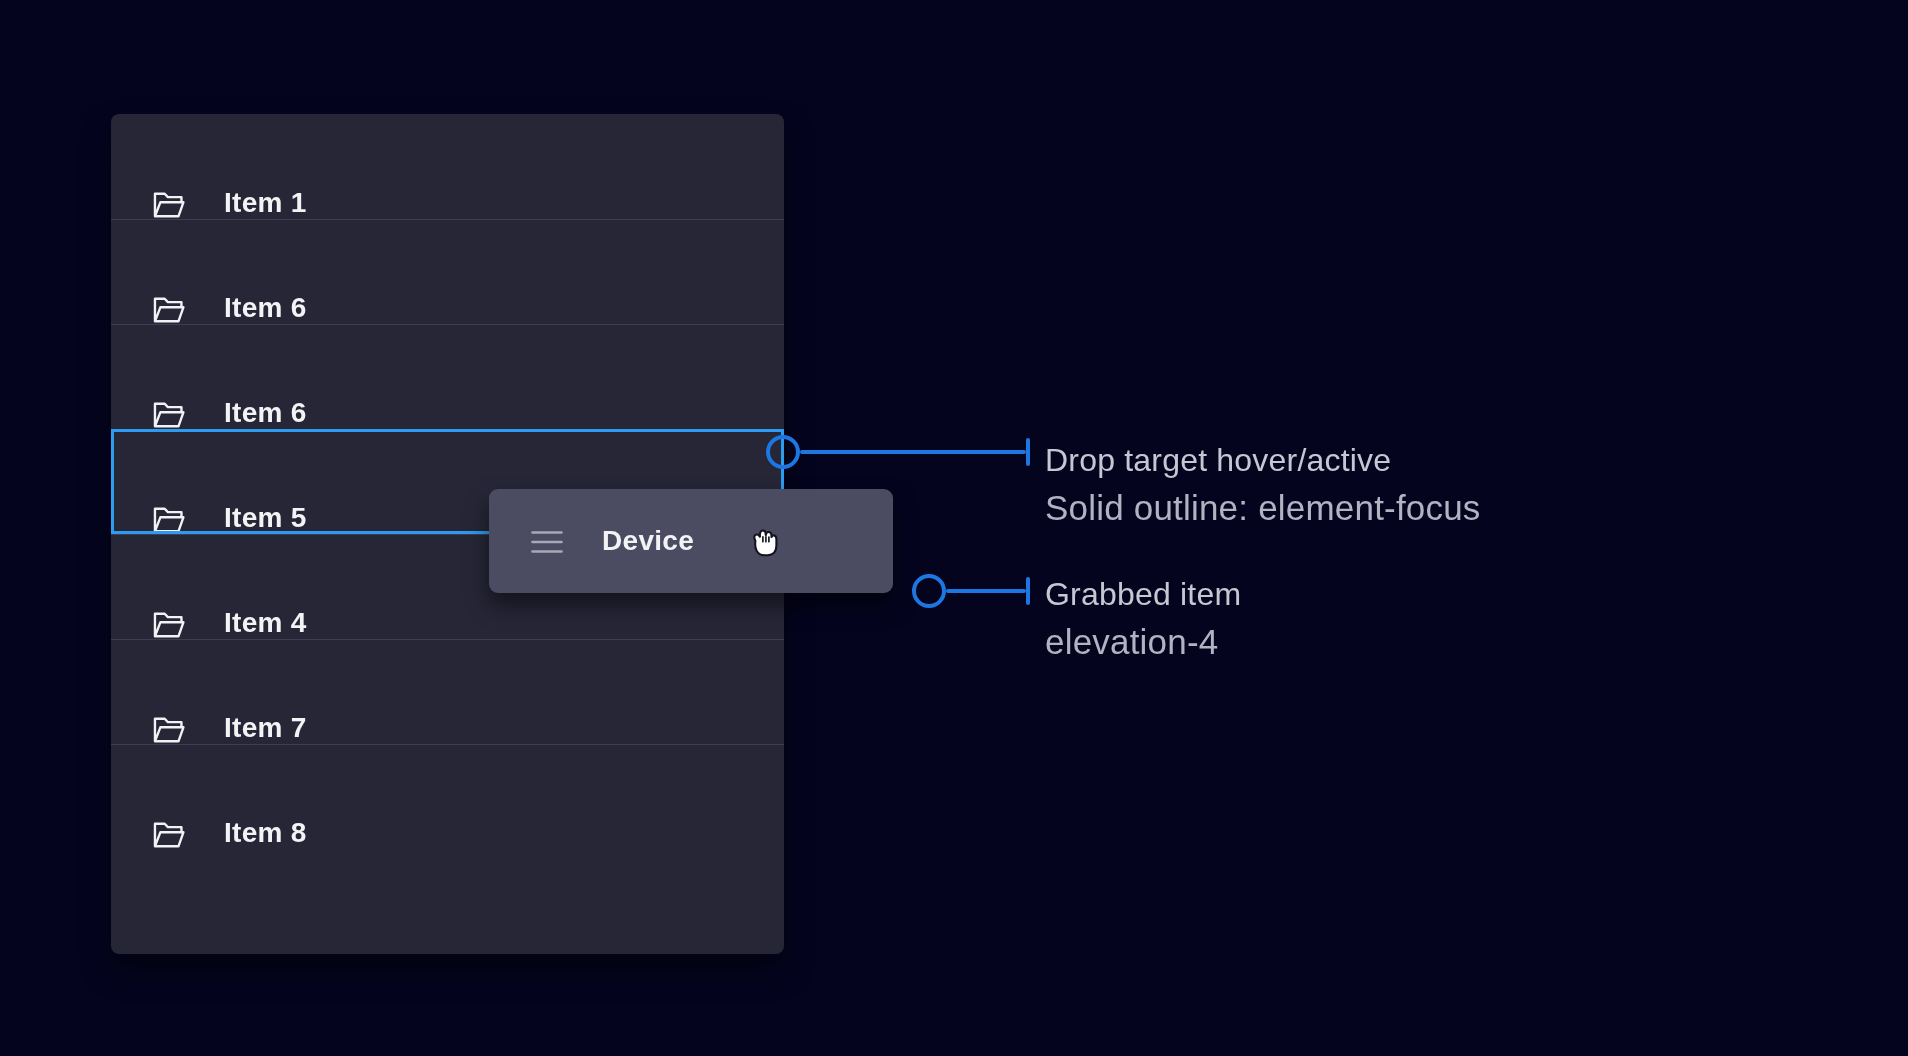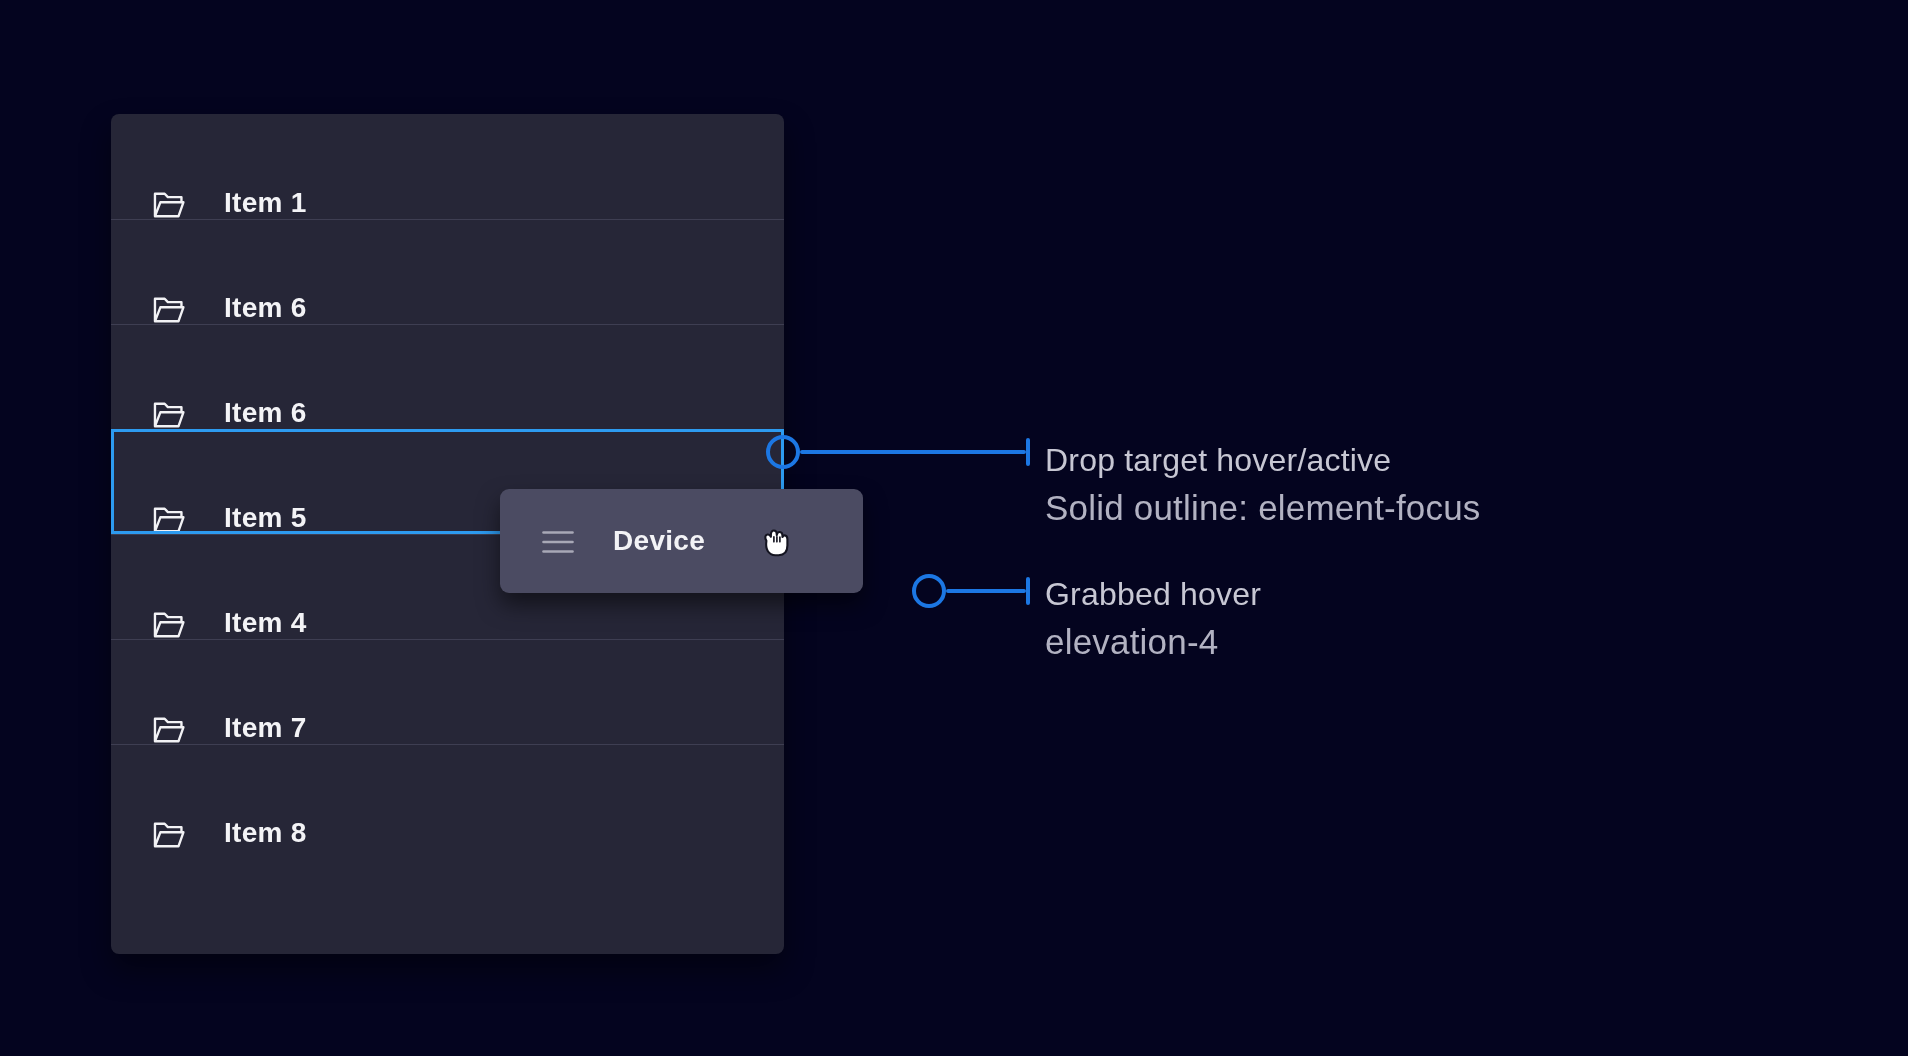--- a/index.html
+++ b/index.html
@@ -27,21 +27,21 @@
     margin-left:37px;font-size:28px;font-weight:700;
     color:var(--text-primary,#f3f3f6);letter-spacing:.3px;
   }
   .focus-outline{
     position:absolute;left:0;width:100%;height:105px;box-sizing:border-box;
     border:3px solid var(--focus,#2d9bf0);z-index:2;pointer-events:none;
   }
 
   
   .card{
-    position:absolute;left:500px;top:489px;width:363px;height:104px;
+    position:absolute;left:489px;top:489px;width:404px;height:104px;
     background:var(--card,#4b4b62);border-radius:9px;z-index:3;
     box-shadow:0 12px 22px rgba(0,0,0,.5);
   }
   .card .handle{position:absolute;left:42px;top:41px;display:block;}
   .card .card-lbl{
     position:absolute;left:113px;top:50%;transform:translateY(-50%);
     font-size:28px;font-weight:700;color:var(--text-primary,#f3f3f6);letter-spacing:.3px;
   }
   .card .hand{position:absolute;left:258px;top:36px;}
 
@@ -139,17 +139,17 @@
   <div class="circle c2"></div>
   <div class="cline l2"></div>
   <div class="tick t2"></div>
 
   <div class="ann a1">
     <div class="t">Drop target hover/active</div>
     <div class="s">Solid outline: element-focus</div>
   </div>
 
   <div class="ann a2">
-    <div class="t">Grabbed hover</div>
+    <div class="t">Grabbed item</div>
     <div class="s">elevation-4</div>
   </div>
 
 </div>
 
 </body></html>

